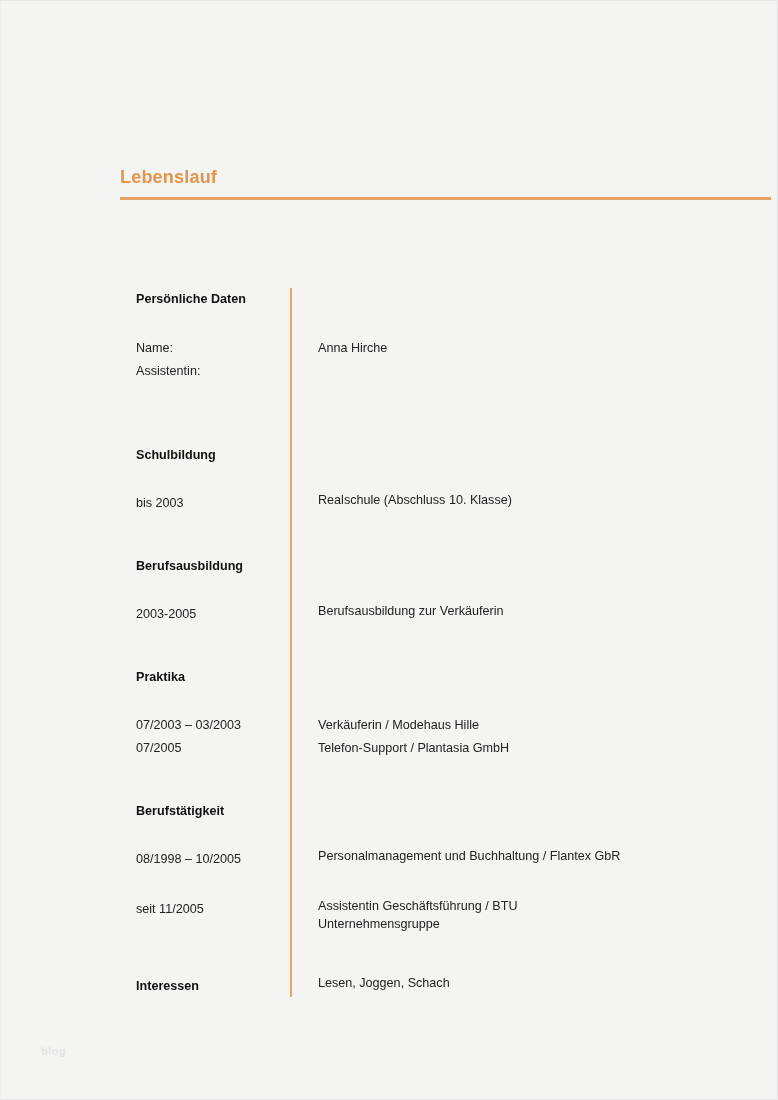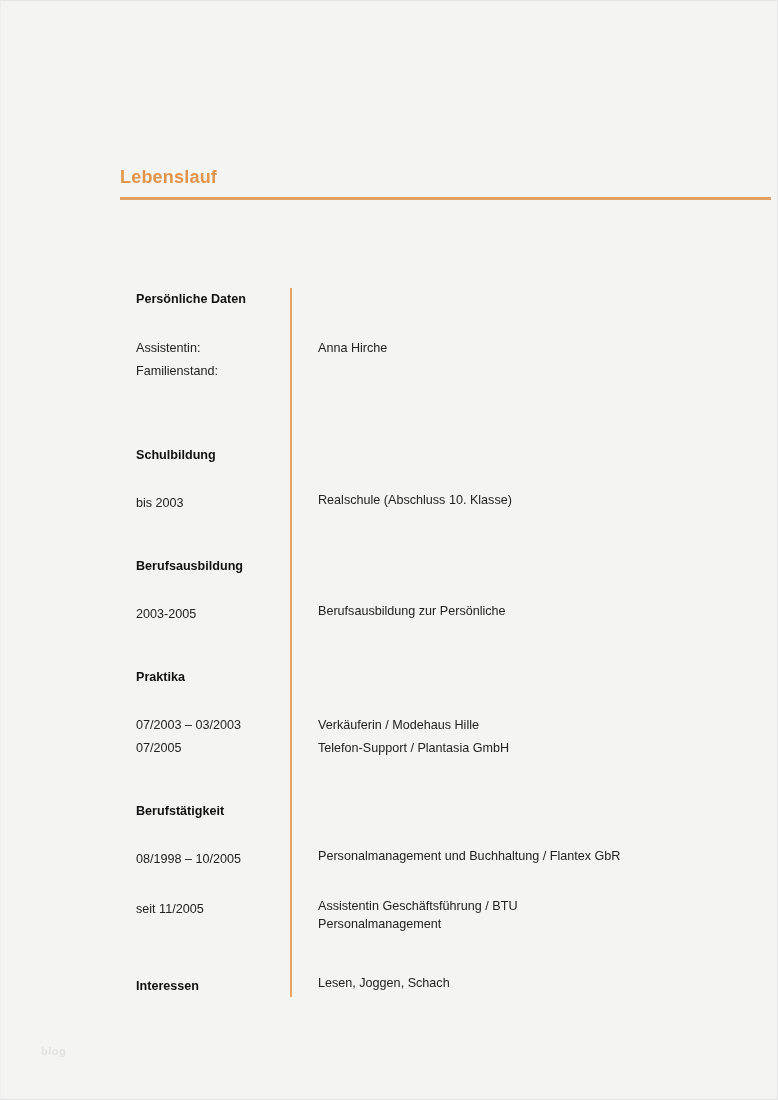--- a/index.html
+++ b/index.html
@@ -113,22 +113,22 @@
   <div class="divider"></div>
 
   <div class="row" style="top:287px;">
     <div class="col-label">
       <span class="section-heading">Persönliche Daten</span>
     </div>
   </div>
 
   <div class="row" style="top:336px;">
     <div class="col-label">
+      <span class="stack-line">Name:</span>
       <span class="stack-line">Assistentin:</span>
-      <span class="stack-line">Familienstand:</span>
     </div>
     <div class="col-value" style="line-height:22.5px;">
       <span class="stack-line">Anna Hirche</span>
     </div>
   </div>
 
   <div class="row" style="top:443px;">
     <div class="col-label">
       <span class="section-heading">Schulbildung</span>
     </div>
@@ -138,21 +138,21 @@
     <div class="col-value">Realschule (Abschluss 10. Klasse)</div>
   </div>
 
   <div class="row" style="top:554px;">
     <div class="col-label">
       <span class="section-heading">Berufsausbildung</span>
     </div>
   </div>
   <div class="row" style="top:602px;">
     <div class="col-label">2003-2005</div>
-    <div class="col-value">Berufsausbildung zur Persönliche</div>
+    <div class="col-value">Berufsausbildung zur Verkäuferin</div>
   </div>
 
   <div class="row" style="top:665px;">
     <div class="col-label">
       <span class="section-heading">Praktika</span>
     </div>
   </div>
   <div class="row" style="top:713px;">
     <div class="col-label">
       <span class="stack-line">07/2003 – 03/2003</span>
@@ -168,21 +168,21 @@
     <div class="col-label">
       <span class="section-heading">Berufstätigkeit</span>
     </div>
   </div>
   <div class="row" style="top:847px;">
     <div class="col-label">08/1998 – 10/2005</div>
     <div class="col-value">Personalmanagement und Buchhaltung / Flantex GbR</div>
   </div>
   <div class="row" style="top:897px;">
     <div class="col-label">seit 11/2005</div>
-    <div class="col-value">Assistentin Geschäftsführung / BTU Personalmanagement</div>
+    <div class="col-value">Assistentin Geschäftsführung / BTU Unternehmensgruppe</div>
   </div>
 
   <div class="row" style="top:974px;">
     <div class="col-label">
       <span class="section-heading">Interessen</span>
     </div>
     <div class="col-value">Lesen, Joggen, Schach</div>
   </div>
 
   <div class="watermark">blog</div>

